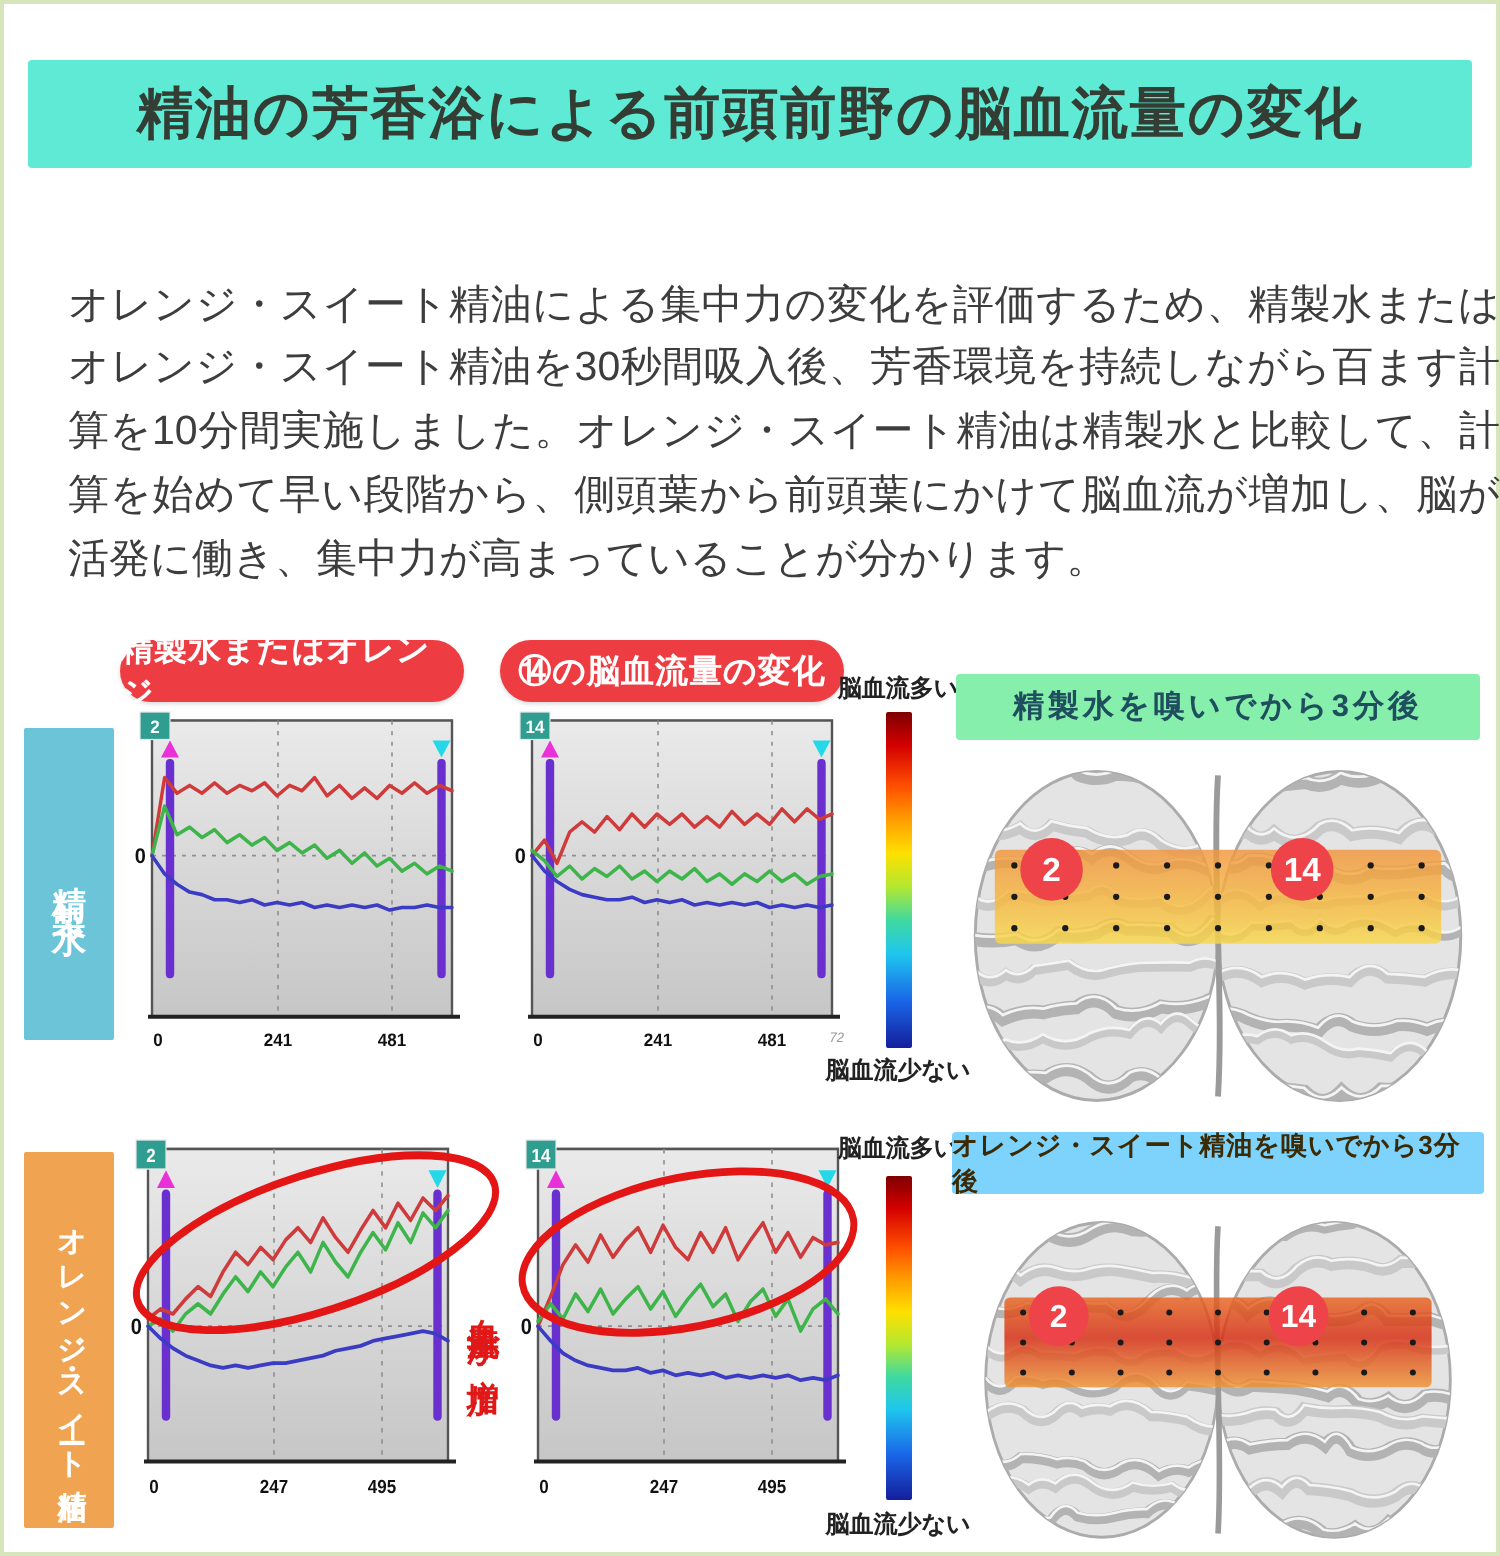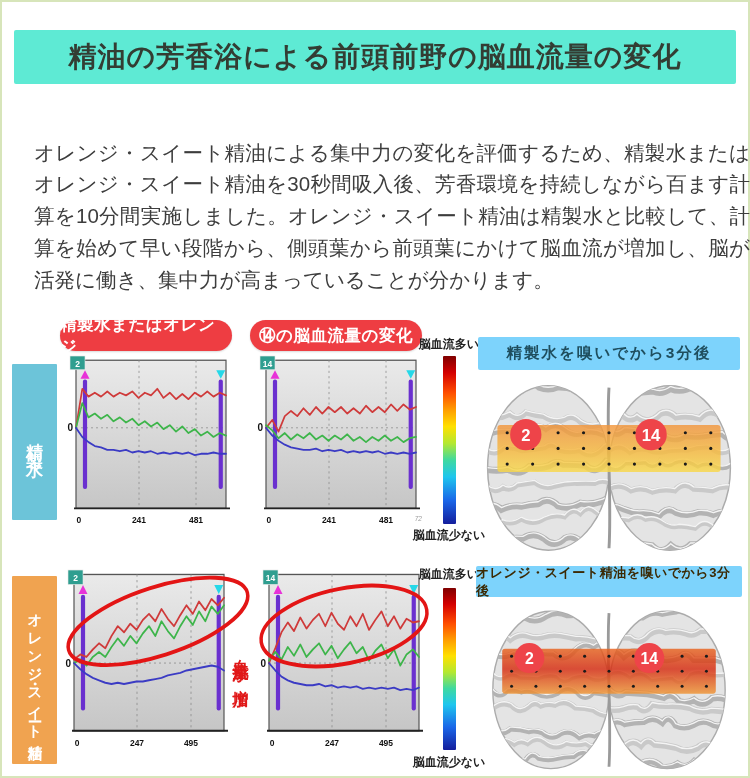--- a/index.html
+++ b/index.html
@@ -68,21 +68,21 @@
     left:227px;top:590px;width:26px;height:168px;
     display:flex;align-items:center;justify-content:center;
     writing-mode:vertical-rl;text-orientation:upright;
     color:#e01818;font-weight:700;font-size:16px;letter-spacing:3px;
   }
   
   .brain-banner{
     display:flex;align-items:center;justify-content:center;
     font-weight:700;border-radius:2px;
   }
-  .brain-banner-water{left:478px;top:337px;width:262px;height:33px;background:#7dd3fc;color:#1f4e5e;font-size:15.5px;letter-spacing:2px;}
+  .brain-banner-water{left:478px;top:337px;width:262px;height:33px;background:#86efac;color:#1f4e5e;font-size:15.5px;letter-spacing:2px;}
   .brain-banner-orange{left:476px;top:566px;width:266px;height:31px;background:#7dd3fc;color:#3c2a05;font-size:13px;letter-spacing:.5px;}
   .brain{overflow:hidden;}
   .brain svg{width:100%;height:100%;display:block;}
   .brain-water{left:478px;top:374px;width:262px;height:186px;}
   .brain-orange{left:478px;top:600px;width:262px;height:178px;}
 </style>
 </head>
 <body>
 
 <div class="abs title-banner">

